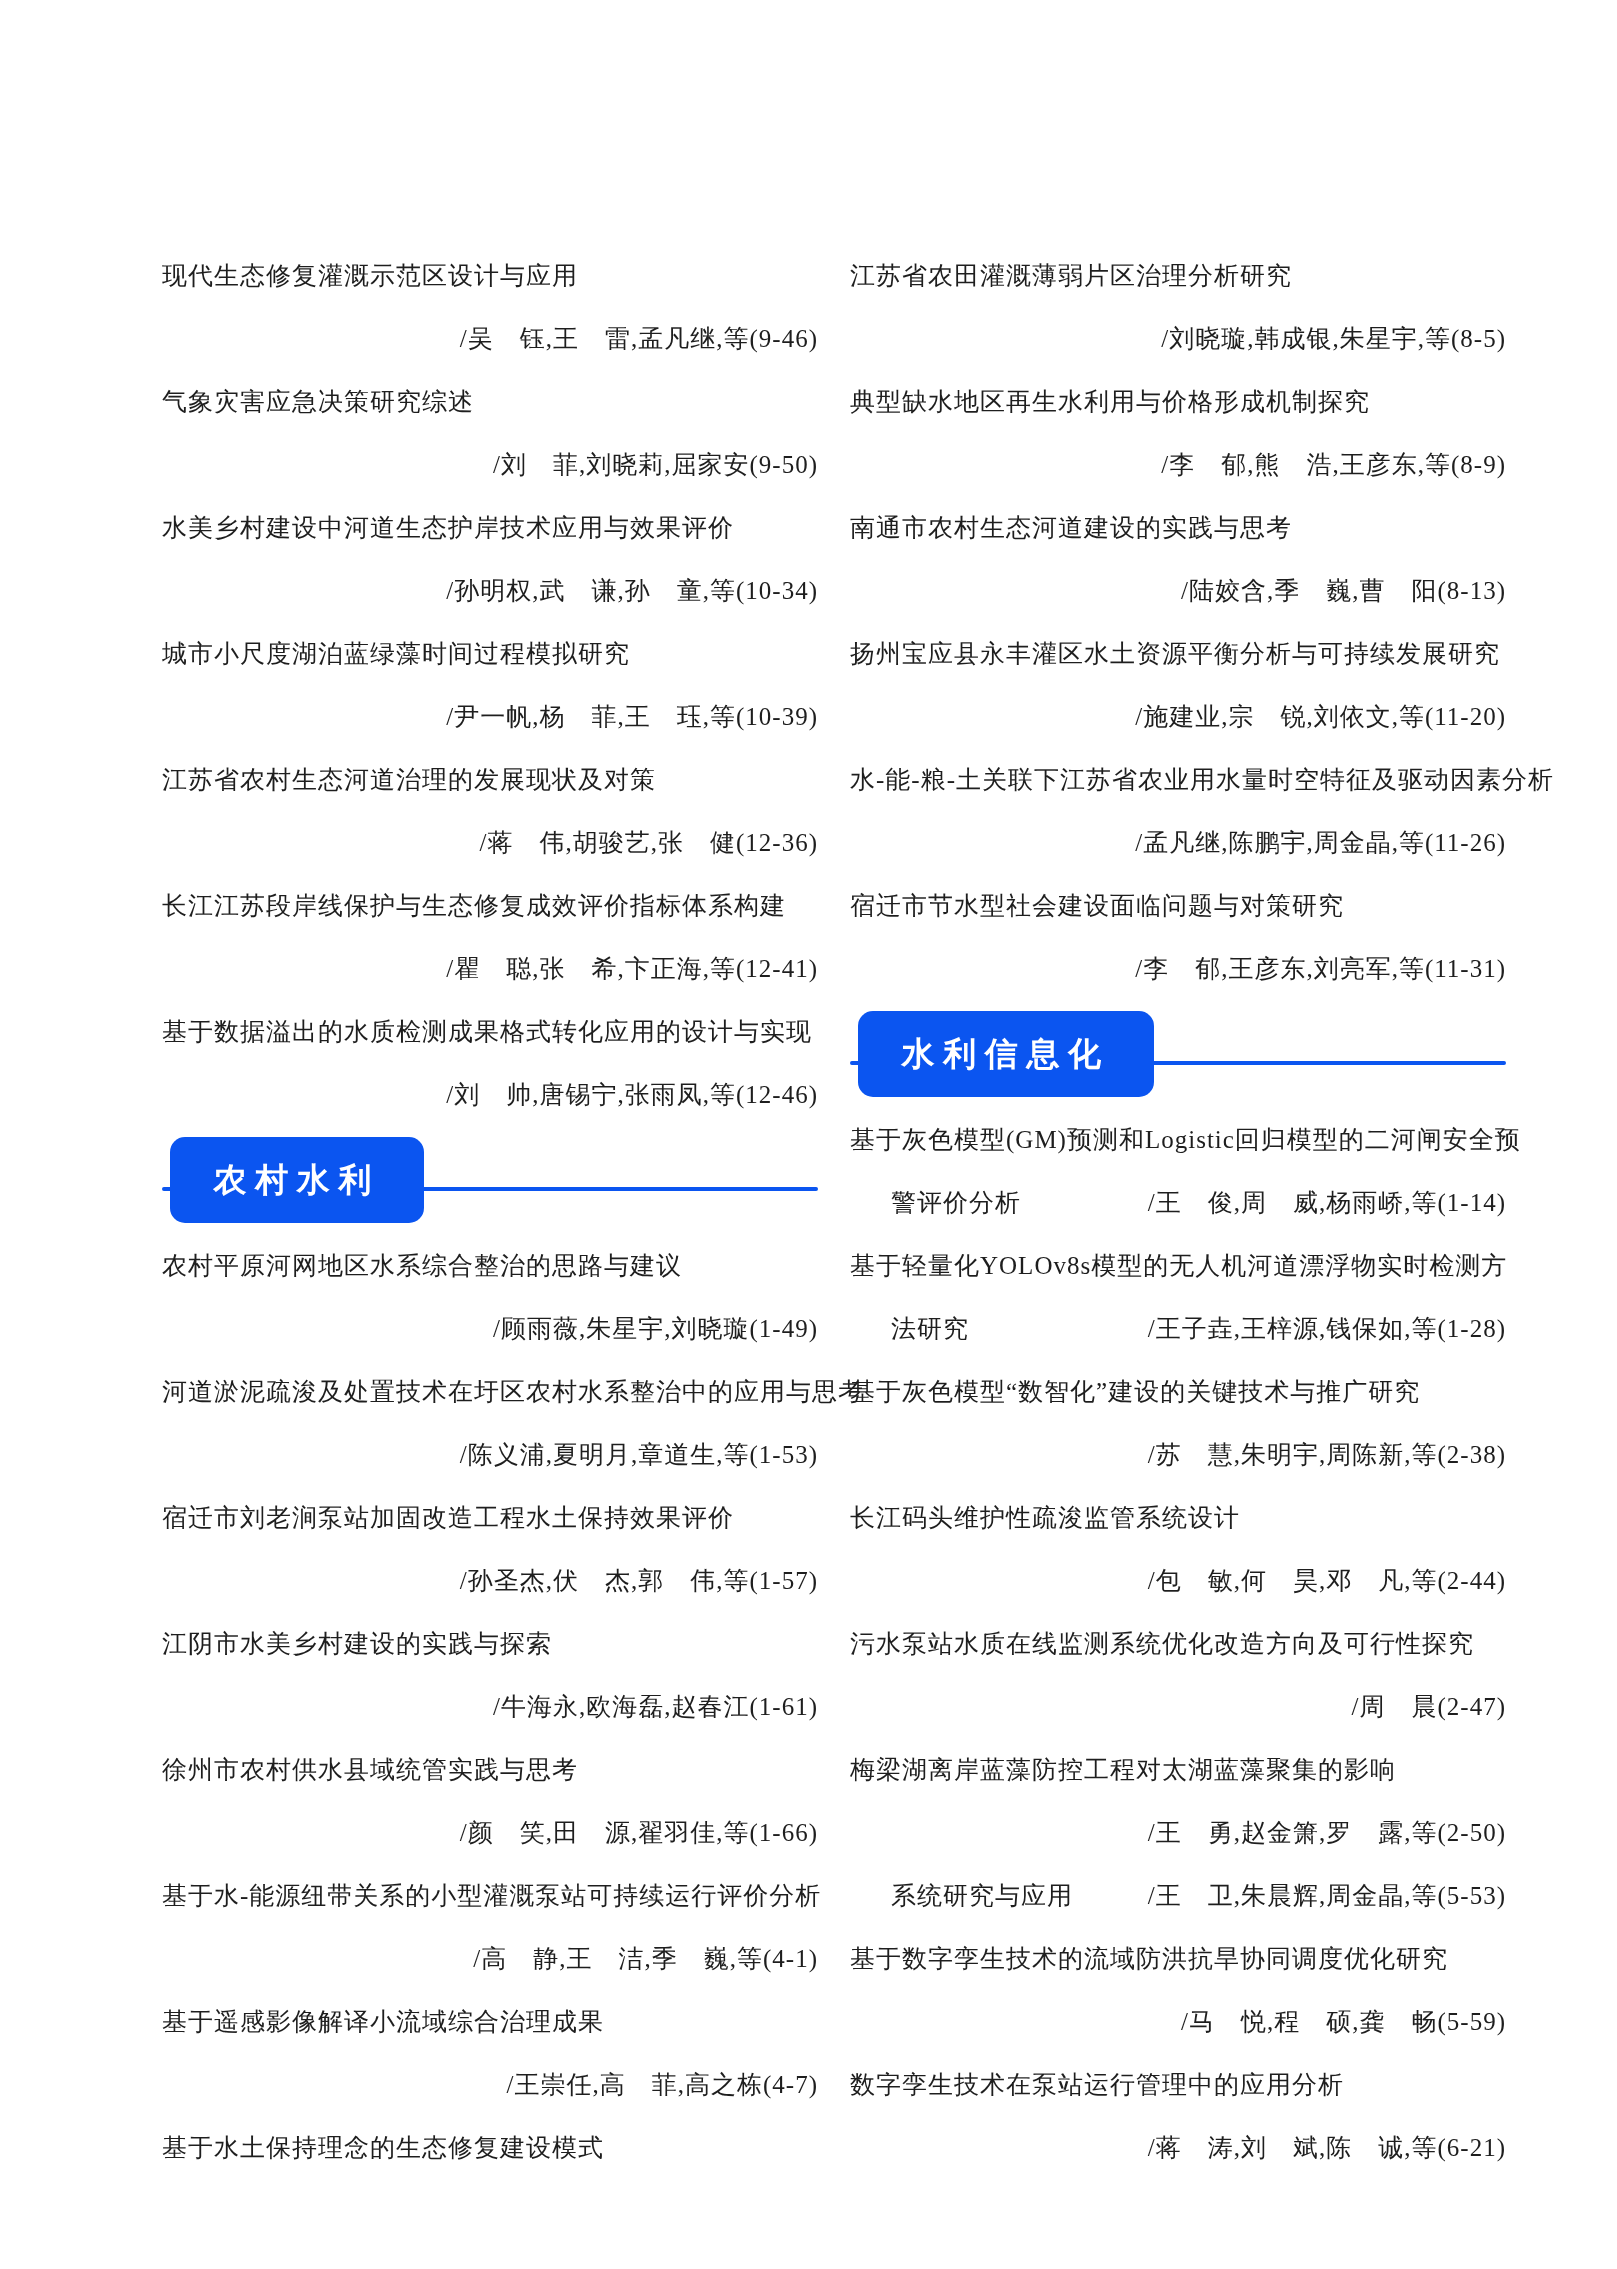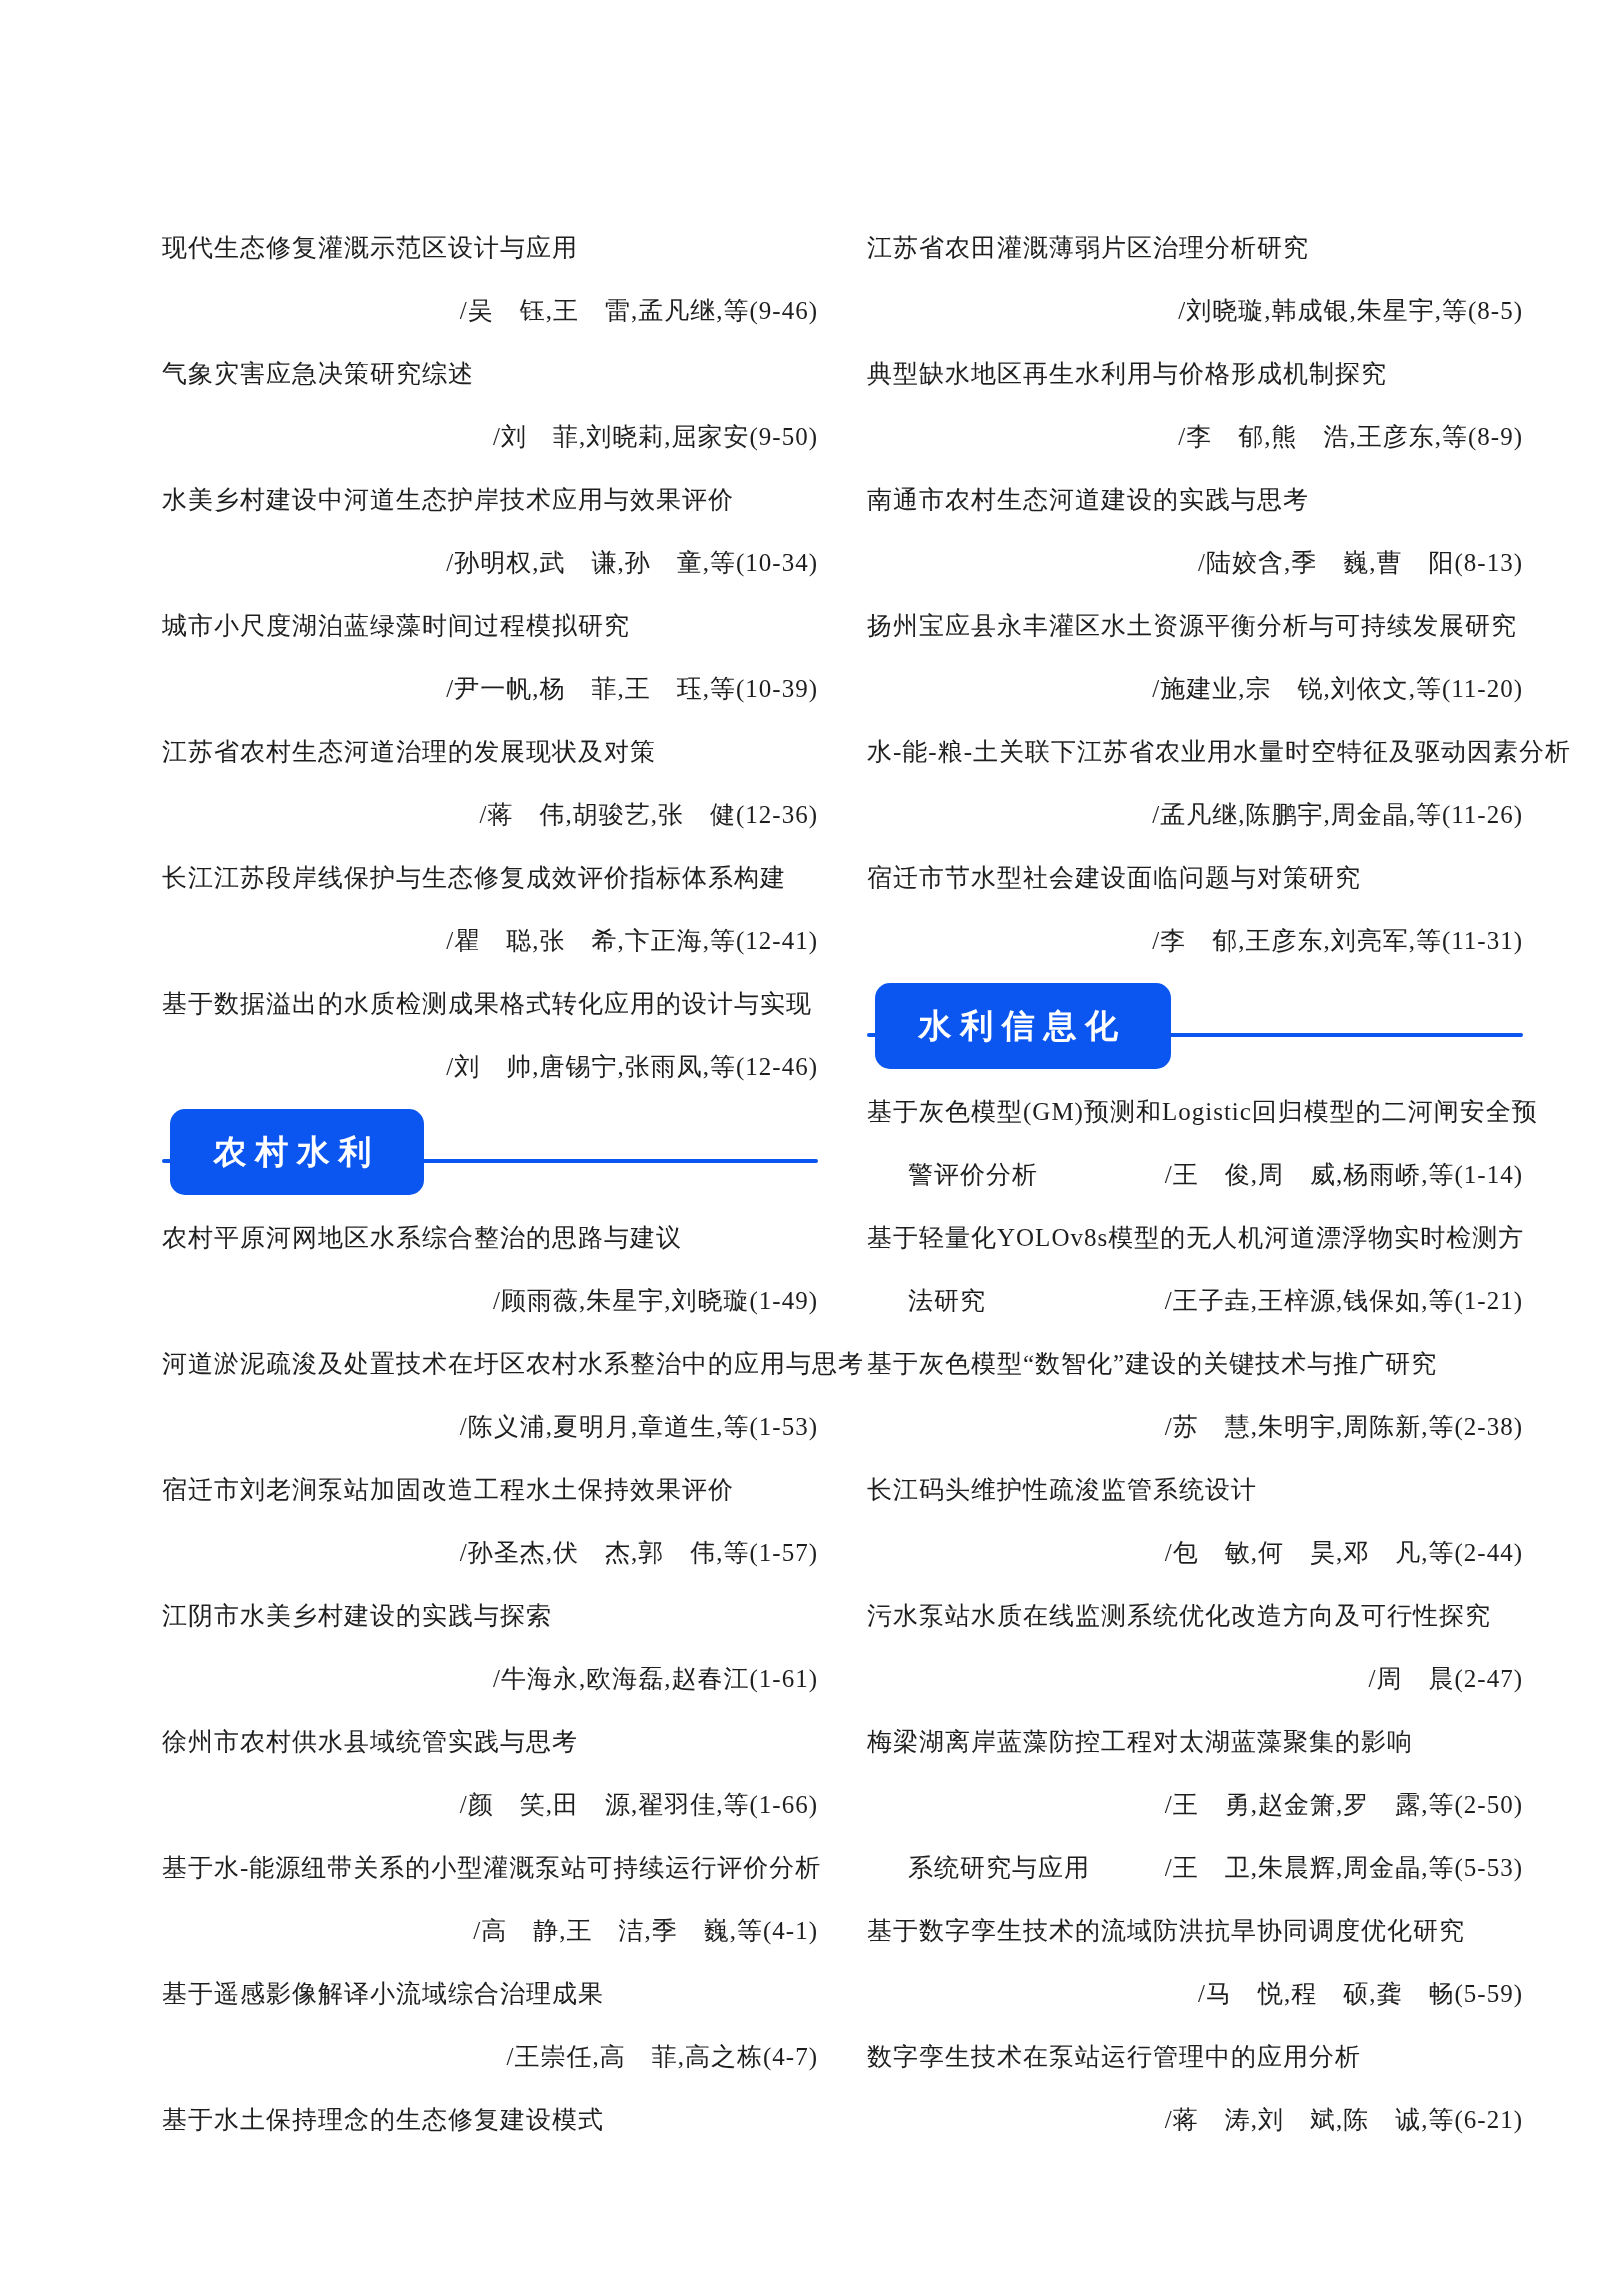--- a/index.html
+++ b/index.html
@@ -16,23 +16,23 @@
     color: #1e1e1e;
   }
   .page {
     position: absolute;
     inset: 0;
     background: #ffffff;
   }
   .columns {
     position: absolute;
     left: 162px;
-    top: 216px;
+    top: 244px;
     display: flex;
-    gap: 49px;
+    gap: 32px;
   }
   .column {
     width: 656px;
   }
   .entry { }
   .line {
     height: 63px;
     display: flex;
     align-items: center;
     font-size: 25px;
@@ -178,21 +178,21 @@
           <div class="line title">基于灰色模型(GM)预测和Logistic回归模型的二河闸安全预</div>
           <div class="line row">
             <span class="tail">警评价分析</span>
             <span class="authors-inline">/王　俊,周　威,杨雨峤,等(1-14)</span>
           </div>
         </div>
         <div class="entry">
           <div class="line title">基于轻量化YOLOv8s模型的无人机河道漂浮物实时检测方</div>
           <div class="line row">
             <span class="tail">法研究</span>
-            <span class="authors-inline">/王子垚,王梓源,钱保如,等(1-21)</span>
+            <span class="authors-inline">/王子垚,王梓源,钱保如,等(1-28)</span>
           </div>
         </div>
         <div class="entry">
           <div class="line title">基于灰色模型“数智化”建设的关键技术与推广研究</div>
           <div class="line authors">/苏　慧,朱明宇,周陈新,等(2-38)</div>
         </div>
         <div class="entry">
           <div class="line title">长江码头维护性疏浚监管系统设计</div>
           <div class="line authors">/包　敏,何　昊,邓　凡,等(2-44)</div>
         </div>

